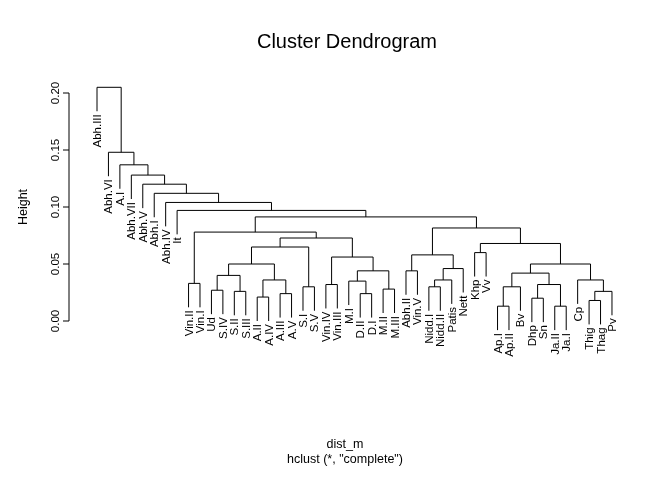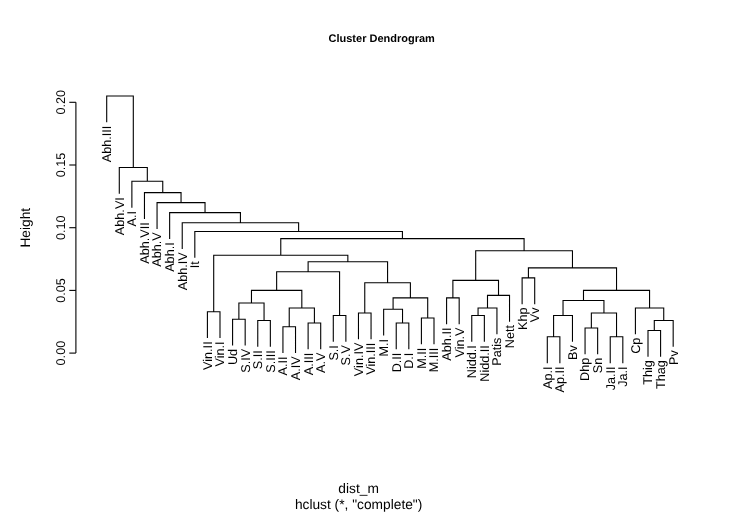--- a/index.html
+++ b/index.html
@@ -1,20 +1,20 @@
 <!DOCTYPE html>
 <html><head>
 <meta charset="utf-8">
 <style>
   html,body{margin:0;padding:0;background:#ffffff;}
   body{font-family:"Liberation Sans", sans-serif; color:#000;}
   .stage{position:relative;width:672px;height:480px;background:#fff;overflow:hidden;}
   .title{position:absolute;left:347px;top:30px;transform:translateX(-50%);
-         font-size:10px;font-weight:bold;white-space:nowrap;}
-  .xlab{position:absolute;left:326px;transform:translateX(-50%);
+         font-size:20px;font-weight:normal;white-space:nowrap;}
+  .xlab{position:absolute;left:345px;transform:translateX(-50%);
         font-size:12.5px;white-space:nowrap;}
   .xlab1{top:437px;} .xlab2{top:452px;}
   svg{position:absolute;left:0;top:0;}
   svg text{font-family:"Liberation Sans", sans-serif;}
 </style>
 </head>
 <body>
 
 <div class="stage">
   <div class="title">Cluster Dendrogram</div>

